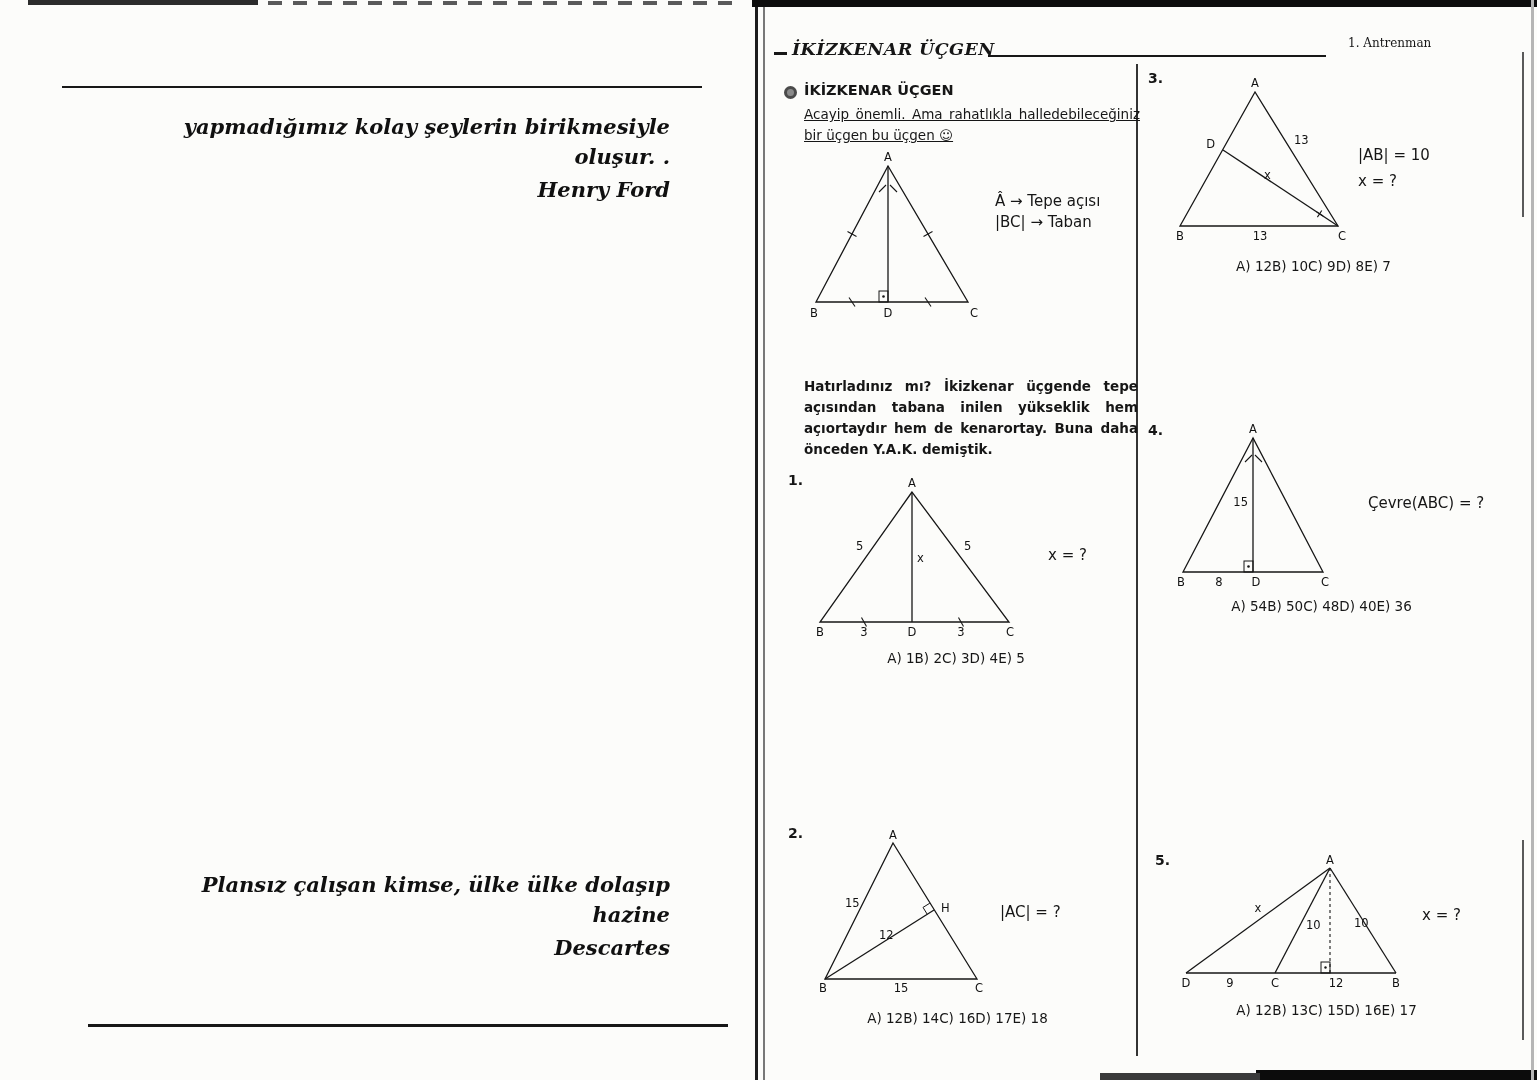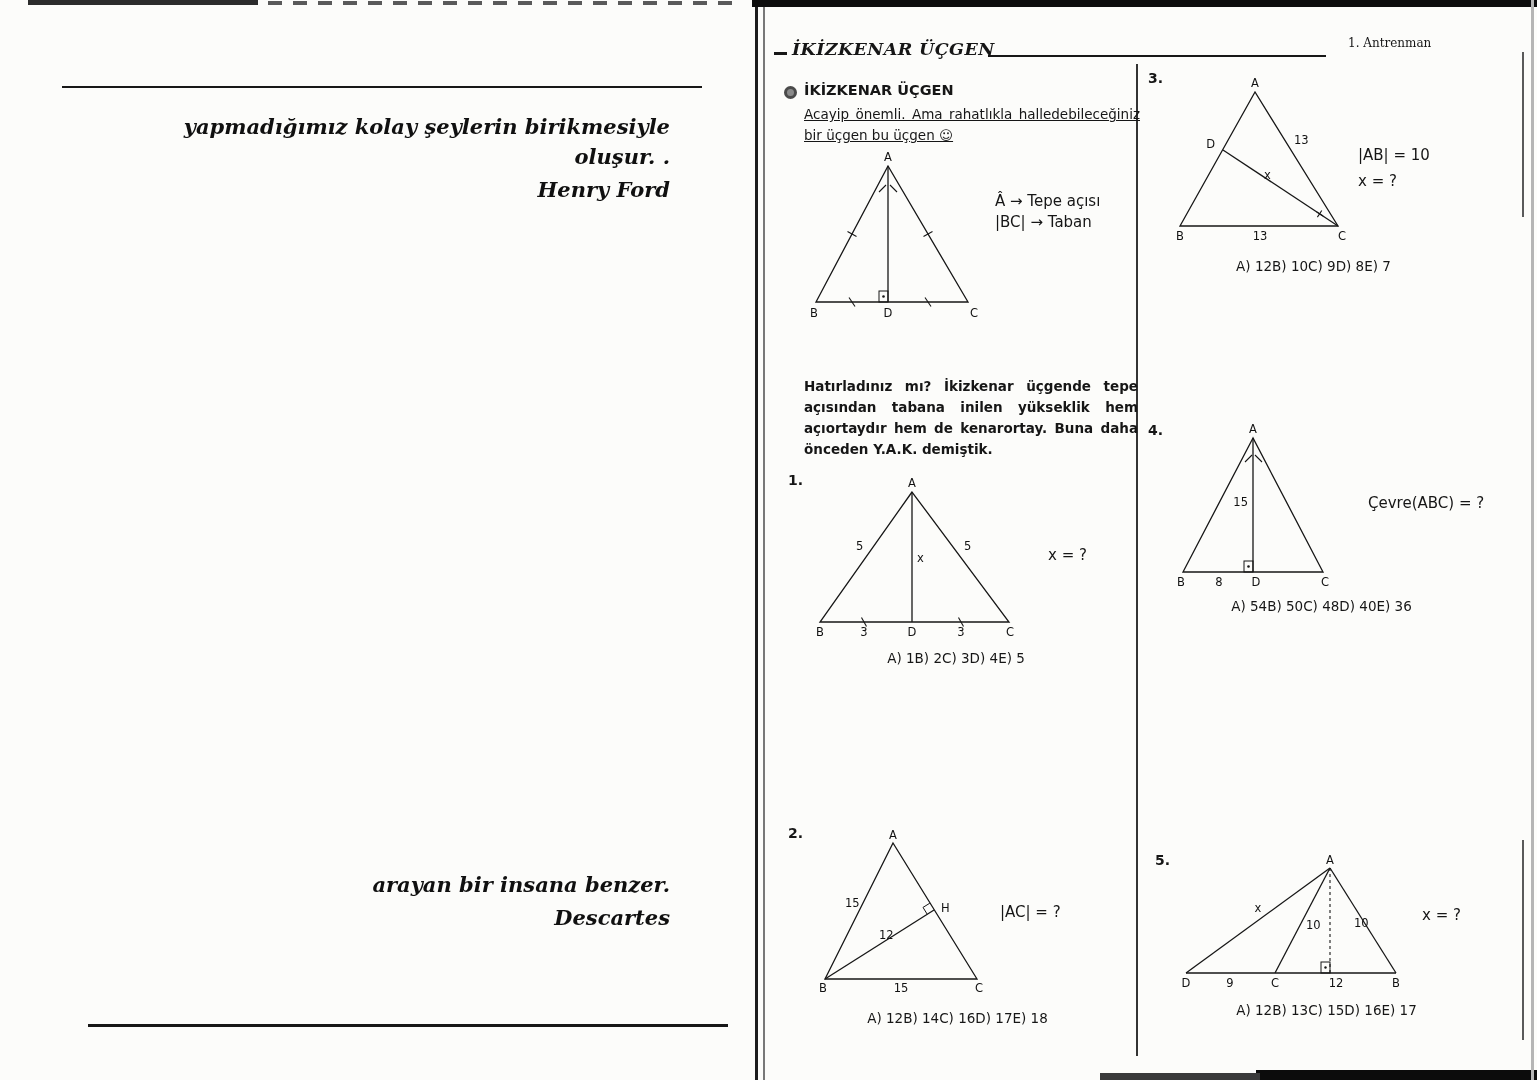--- a/index.html
+++ b/index.html
@@ -42,21 +42,21 @@
   <div class="vline" style="left:1531px;top:0;width:2.5px;height:1080px;background:#b5b5b5;"></div>
 
   <div class="rule" style="left:62px;top:86px;width:640px;height:2px;"></div>
 
   <div class="quote" style="left:180px;top:112px;width:490px;">
     <div>yapmadığımız kolay şeylerin birikmesiyle oluşur. .</div>
     <div class="author">Henry Ford</div>
   </div>
 
   <div class="quote" style="left:190px;top:870px;width:480px;">
-    <div>arayan bir insana benzer.</div>
+    <div>Plansız çalışan kimse, ülke ülke dolaşıp hazine</div>
     <div class="author">Descartes</div>
   </div>
 
   <div class="rule" style="left:88px;top:1024px;width:640px;height:2.5px;"></div>
 
   <div class="rule" style="left:774px;top:52px;width:13px;height:3px;"></div>
   <div class="hdr-title" style="left:792px;top:39px;">İKİZKENAR ÜÇGEN</div>
   <div class="rule" style="left:988px;top:55px;width:338px;height:2px;"></div>
   <div class="hdr-corner" style="left:1348px;top:36px;">1. Antrenman</div>
   <div class="vline" style="left:1136px;top:64px;width:1.5px;height:992px;background:#333;"></div>

